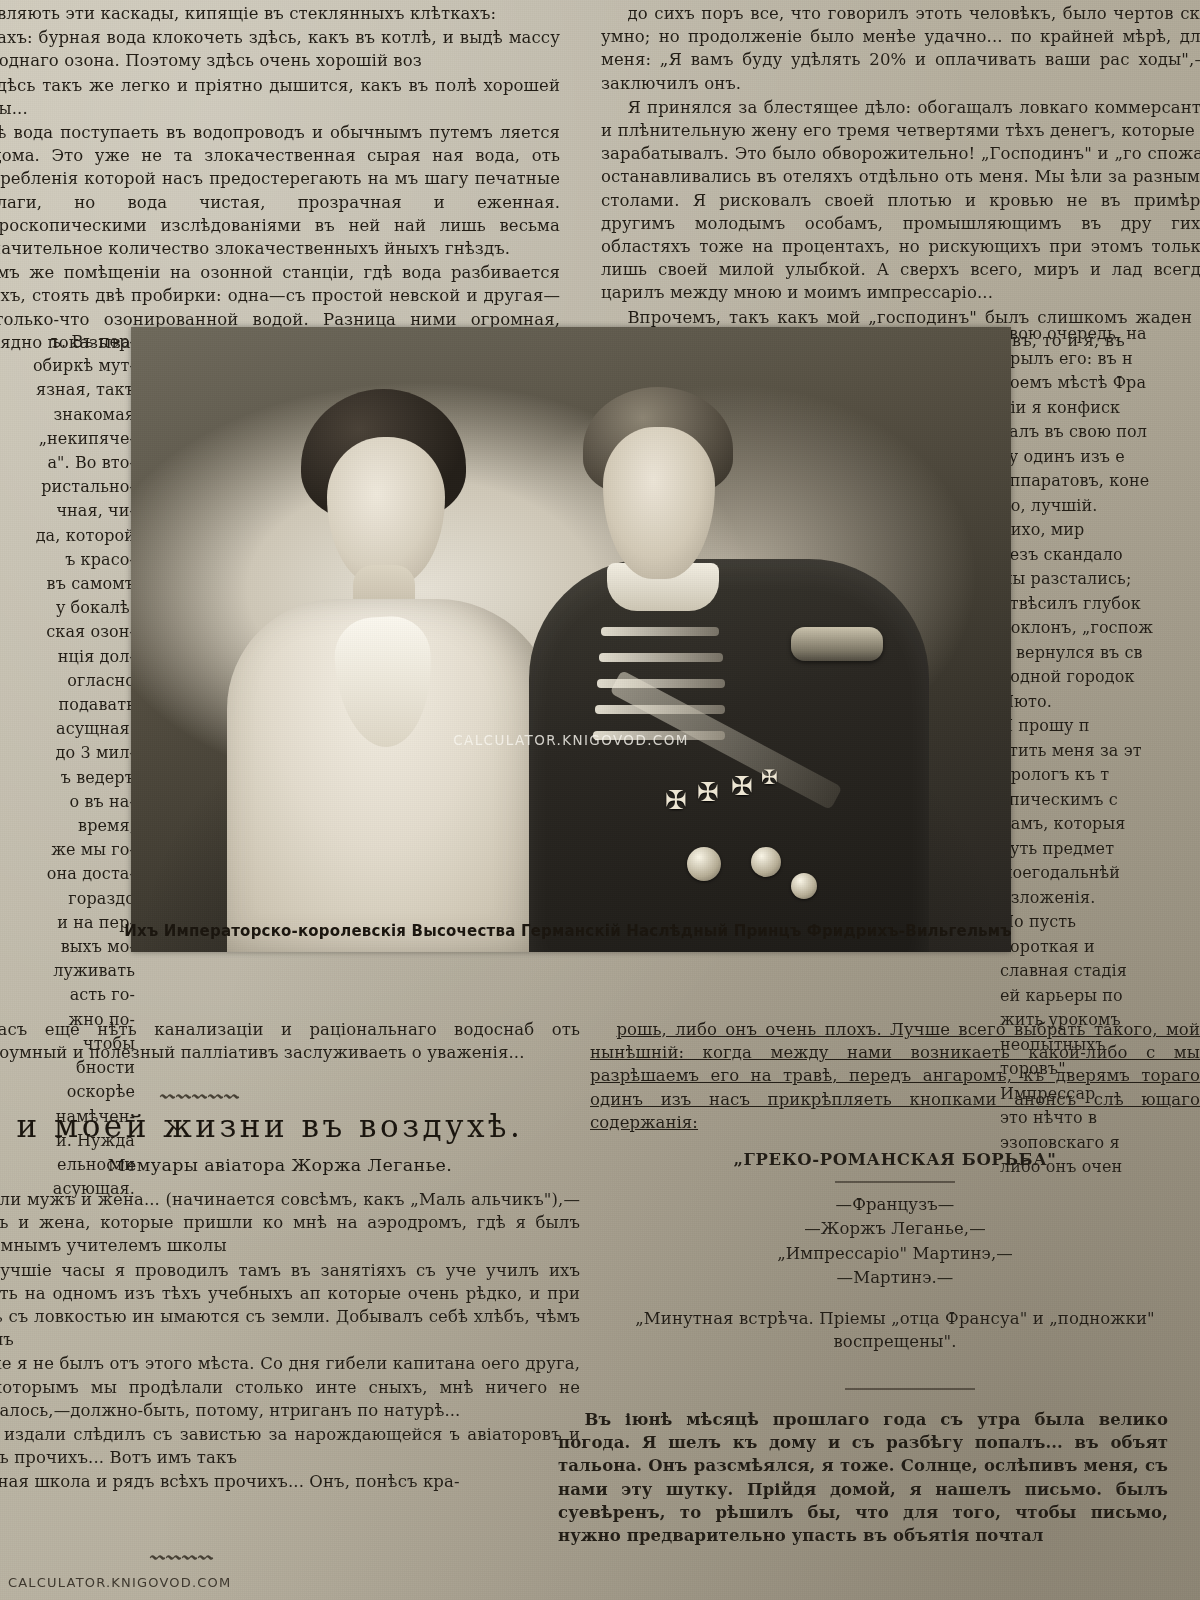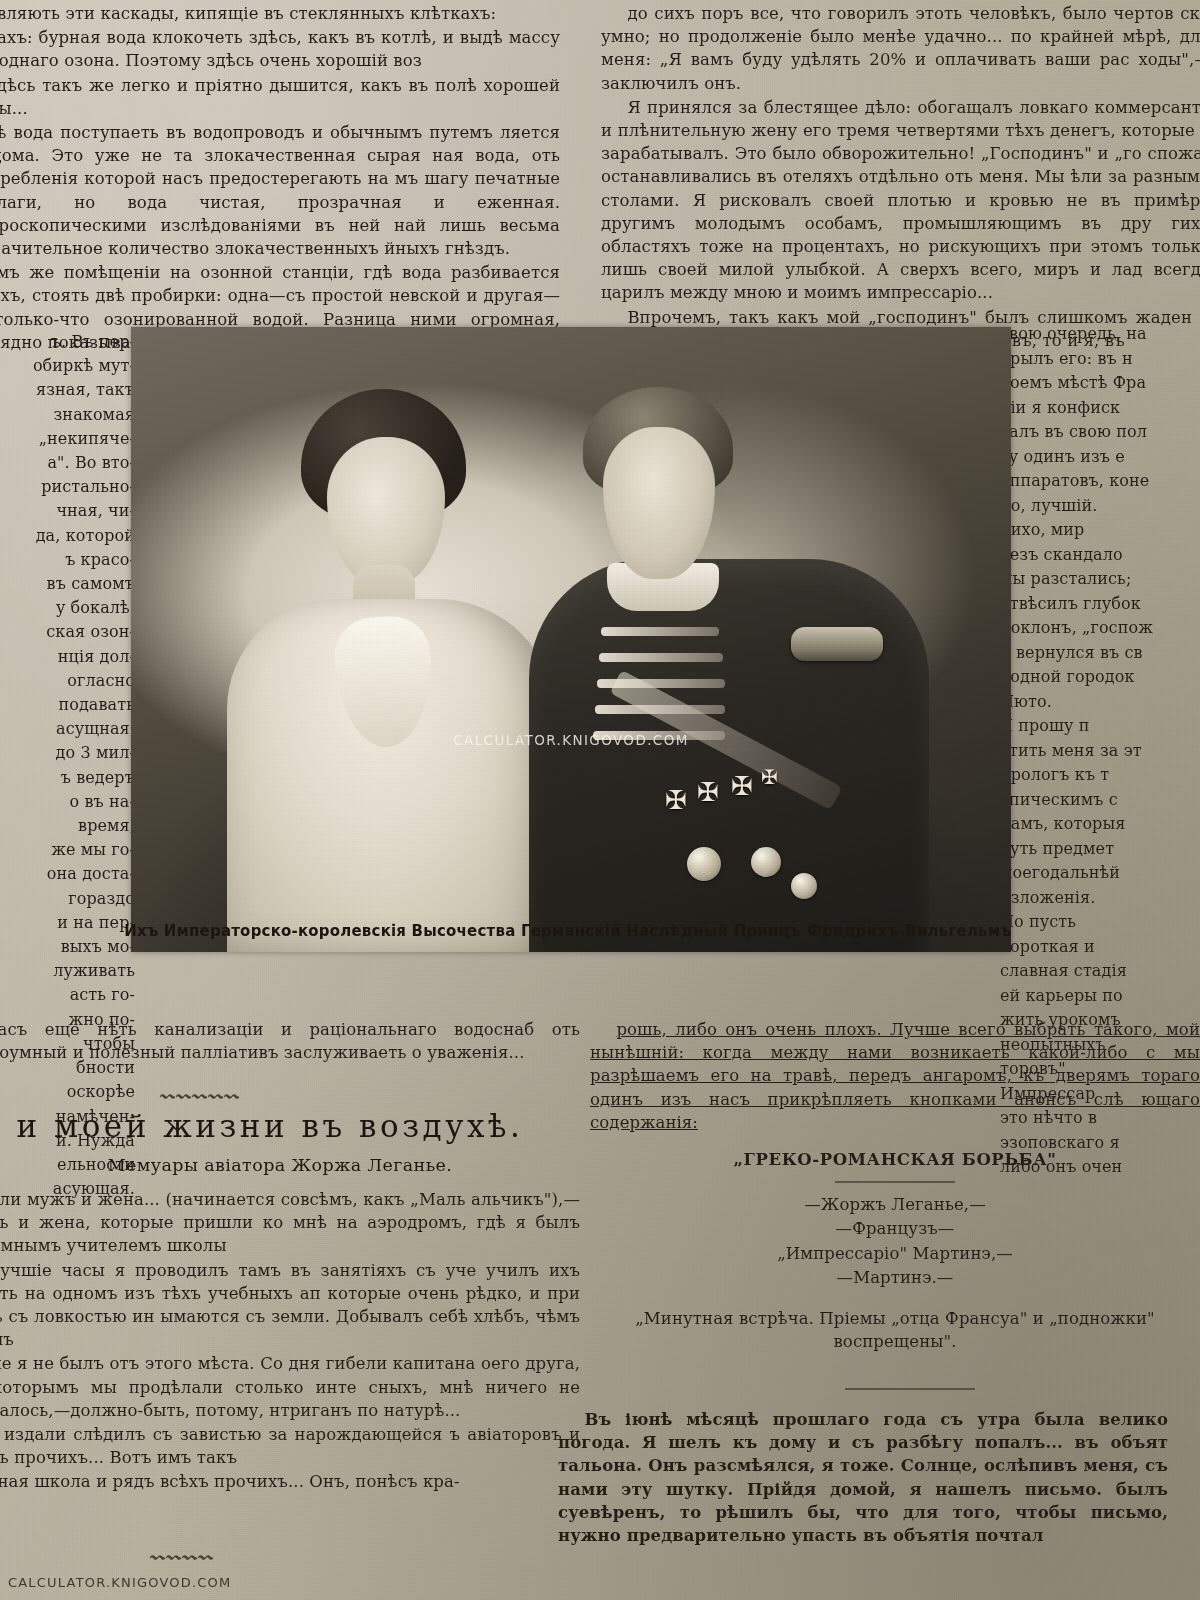--- a/index.html
+++ b/index.html
@@ -453,22 +453,22 @@
 
   <div class="squiggle" style="left:150px; top:1545px;">〰〰〰〰</div>
 
   <div class="col body-text" id="right-col-bottom">
     <p>рошь, либо онъ очень плохъ. Лучше всего выбрать такого, мой нынѣшній: когда между нами возникаеть какой-либо с мы разрѣшаемъ его на травѣ, передъ ангаромъ, къ дверямъ тораго одинъ изъ насъ прикрѣпляеть кнопками анонсъ слѣ ющаго содержанія:</p>
   </div>
 
   <div class="col body-text centered-block" style="left:590px; top:1148px; width:610px;">
     <p class="bold-title">„ГРЕКО-РОМАНСКАЯ БОРЬБА"</p>
     <div class="rule-short"></div>
+    <p>—Французъ—</p>
     <p>—Жоржъ Леганье,—</p>
-    <p>—Французъ—</p>
     <p>„Импрессаріо" Мартинэ,—</p>
     <p>—Мартинэ.—</p>
     <p style="margin-top:18px;">„Минутная встрѣча. Пріемы „отца Франсуа" и „подножки" воспрещены".</p>
   </div>
 
   <div class="rule-short" style="position:absolute; left:845px; top:1378px; width:130px;"></div>
 
   <div class="col body-text" style="left:558px; top:1408px; width:610px;font-weight:bold;">
     <p>Въ іюнѣ мѣсяцѣ прошлаго года съ утра была велико погода. Я шелъ къ дому и съ разбѣгу попалъ... въ объят тальона. Онъ разсмѣялся, я тоже. Солнце, ослѣпивъ меня, съ нами эту шутку. Прійдя домой, я нашелъ письмо. былъ суевѣренъ, то рѣшилъ бы, что для того, чтобы письмо, нужно предварительно упасть въ объятія почтал</p>
   </div>

